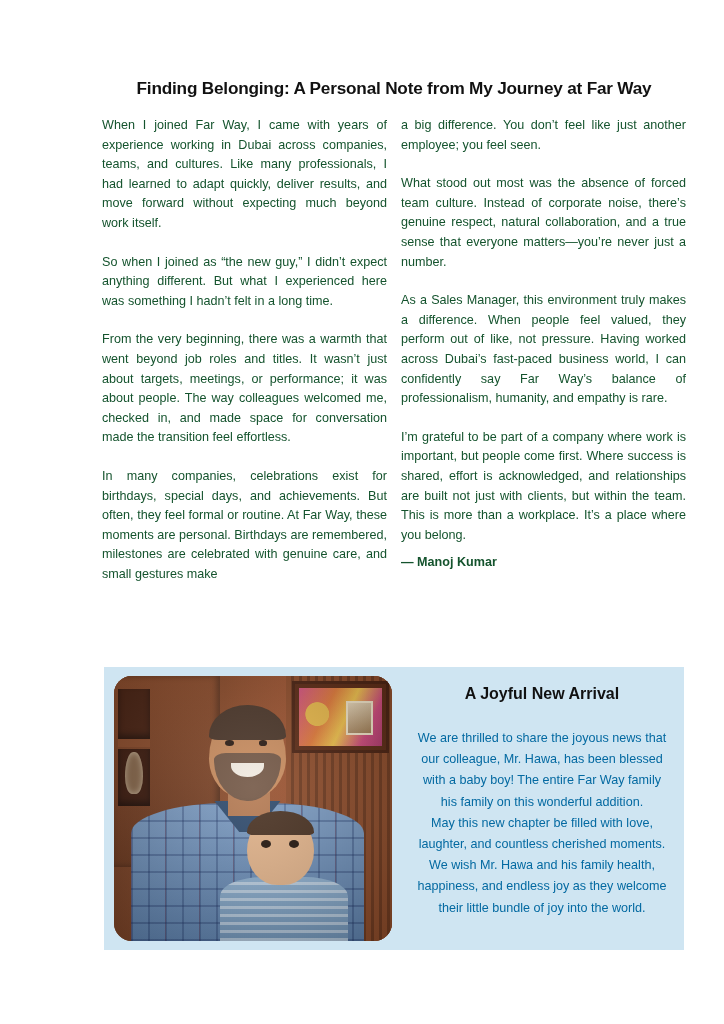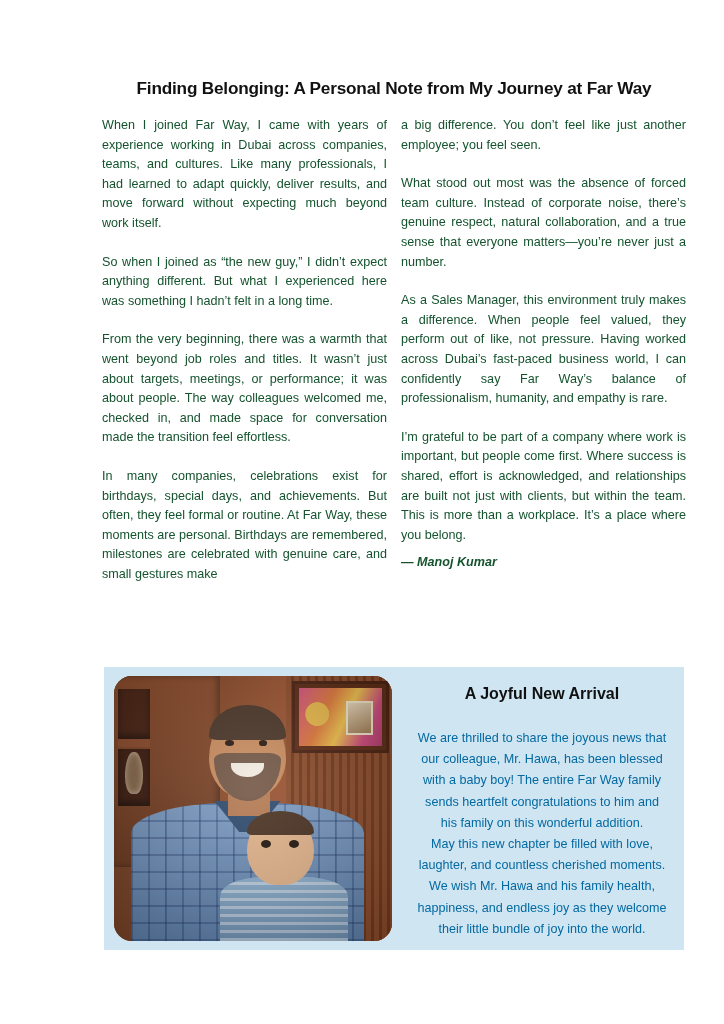--- a/index.html
+++ b/index.html
@@ -57,21 +57,20 @@
     text-justify: inter-word;
     color: #14532d;
     hyphens: none;
   }
   .col p.last { margin-bottom: 8px; }
   .signature {
     margin: 0;
     font-size: 12.8px;
     line-height: 19px;
     font-weight: bold;
-    font-style: italic;
     text-align: right;
     color: #111111;
   }
 
   
   .panel {
     position: absolute;
     left: 72px;
     top: 667px;
     width: 580px;
@@ -304,21 +303,20 @@
       <div class="ph ph-baby-eye-r"></div>
       <div class="ph ph-shade"></div>
     </div>
 
     <div class="panel-right">
       <div class="panel-heading">A Joyful New Arrival</div>
       <div class="panel-body">
         <span>We are thrilled to share the joyous news that</span>
         <span>our colleague, Mr. Hawa, has been blessed</span>
         <span>with a baby boy! The entire Far Way family</span>
-        <span>sends heartfelt congratulations to him and</span>
         <span>his family on this wonderful addition.</span>
         <span>May this new chapter be filled with love,</span>
         <span>laughter, and countless cherished moments.</span>
         <span>We wish Mr. Hawa and his family health,</span>
         <span>happiness, and endless joy as they welcome</span>
         <span>their little bundle of joy into the world.</span>
       </div>
     </div>
 
   </div>

